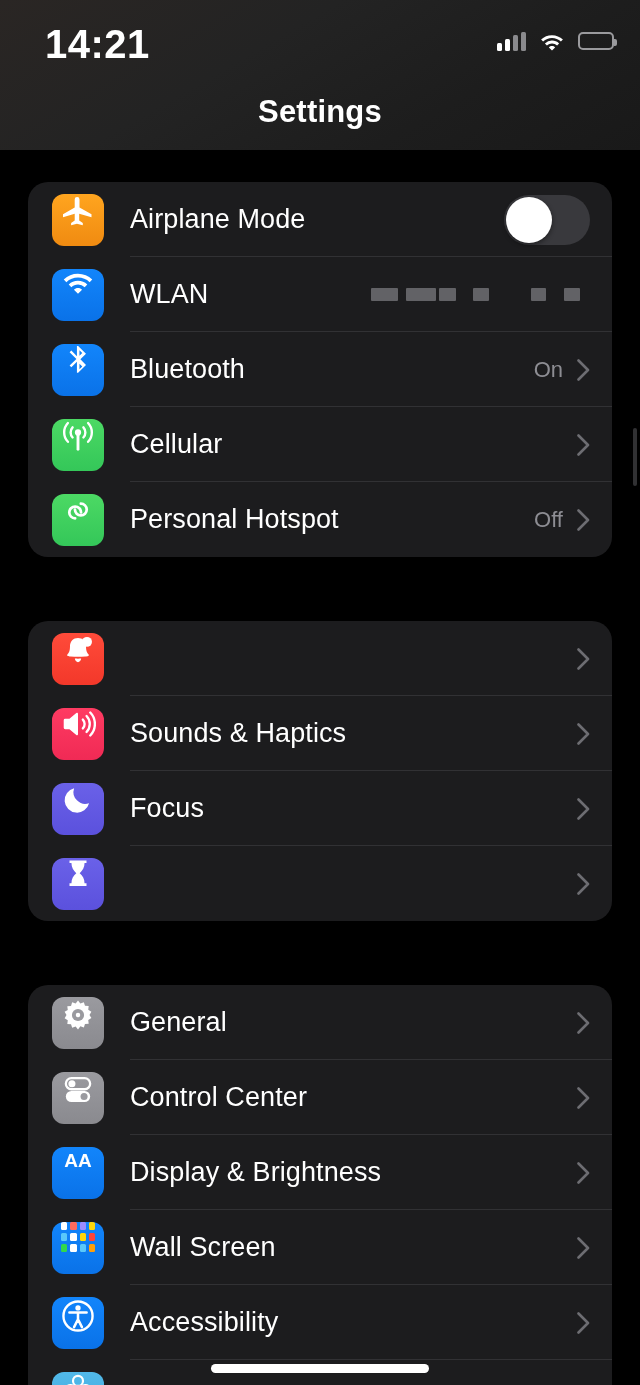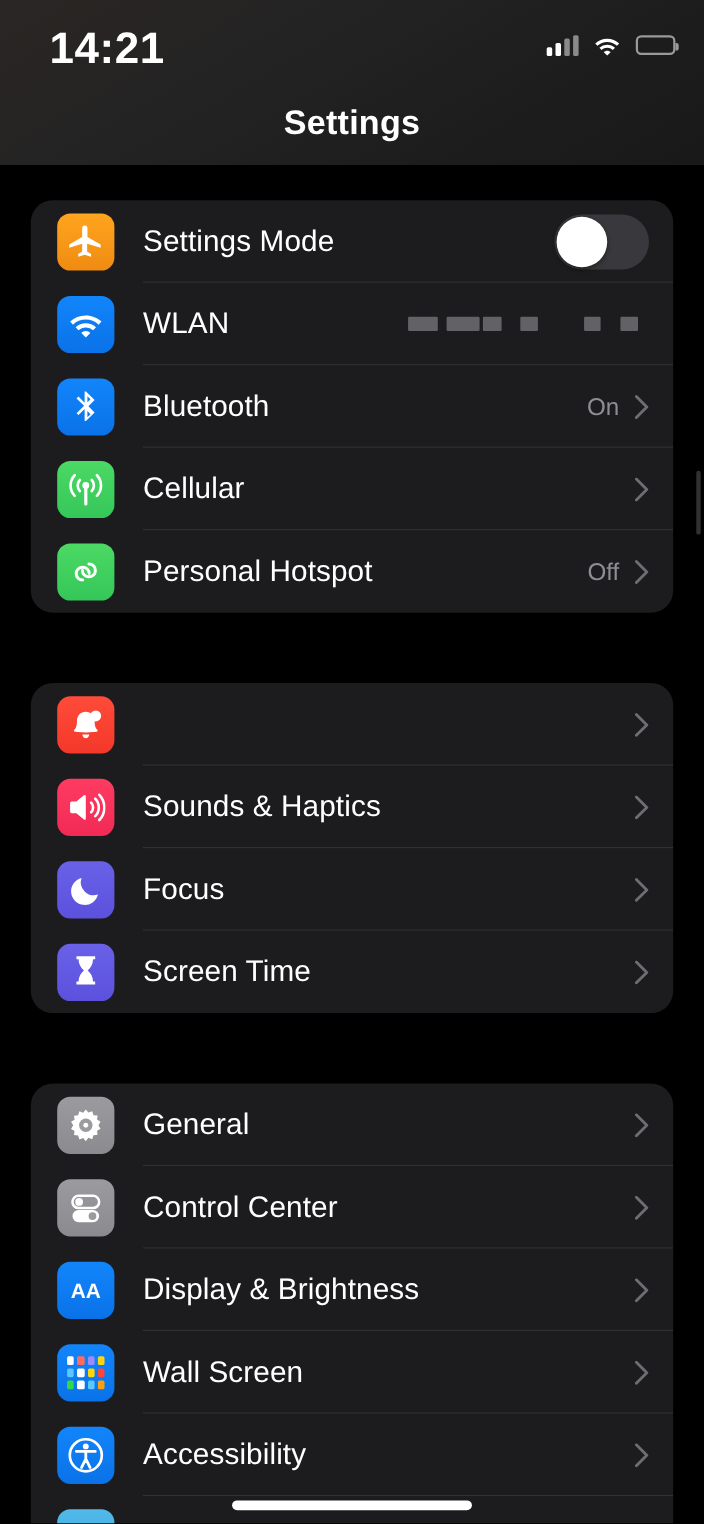--- a/index.html
+++ b/index.html
@@ -56,21 +56,21 @@
     margin:30px 28px 0 28px; background:#1c1c1e; border-radius:20px; overflow:hidden;
   }
   .group.first{ margin-top:32px; }
 
   .row{
     position:relative; display:flex; align-items:center;
     height:75px; padding-left:24px; padding-right:22px;
   }
   .icon{
     width:52px; height:52px; min-width:52px; border-radius:12px;
-    display:flex; align-items:center; justify-content:center;
+    display:flex; justify-content:center;
     overflow:hidden; position:relative;
   }
   .label{
     margin-left:26px; font-size:27px; color:#fff; letter-spacing:0.1px;
     white-space:nowrap;
   }
   .spacer{ flex:1; }
   .value{
     font-size:22px; color:#8d8d93; margin-right:14px; white-space:nowrap;
   }
@@ -161,21 +161,21 @@
 <div class="scroll">
 
   <div class="group first">
 
     <div class="row">
       <span class="icon ic-airplane">
         <svg width="36" height="36" viewBox="0 0 24 24" fill="#fff">
           <path d="M21 15.5v-2l-8-4.5V3.6a1.6 1.6 0 0 0-3.2 0V9L2 13.5v2l7.8-2.4v4.6l-2.4 1.6v1.6l3.9-1.1 3.9 1.1v-1.6l-2.4-1.6v-4.6z"></path>
         </svg>
       </span>
-      <span class="label">Settings Mode</span>
+      <span class="label">Airplane Mode</span>
       <span class="spacer"></span>
       <span class="toggle">
         <span class="knob"></span>
       </span>
       <span class="sep"></span>
     </div>
 
     <div class="row">
       <span class="icon ic-wlan">
         <svg width="34" height="26" viewBox="0 0 26 19">
@@ -295,21 +295,20 @@
       </svg>
       <span class="sep"></span>
     </div>
 
     <div class="row">
       <span class="icon ic-screen">
         <svg width="30" height="34" viewBox="0 0 24 28" fill="#fff">
           <path d="M5 2h14v2.2h-1.6c0 3.6-1.6 6.3-4 8.3 2.4 2 4 4.7 4 8.3H19V23H5v-2.2h1.6c0-3.6 1.6-6.3 4-8.3-2.4-2-4-4.7-4-8.3H5V2z"></path>
         </svg>
       </span>
-      <span class="label">Screen Time</span>
       <span class="spacer"></span>
       <svg class="chev" viewBox="0 0 13 22" fill="none">
         <path d="M1.5 1.5 11 11l-9.5 9.5" stroke="#6d6d72" stroke-width="2.6" stroke-linecap="round" stroke-linejoin="round"></path>
       </svg>
     </div>
   </div>
 
   <div class="group" style="margin-top:64px;">
 
     <div class="row">

